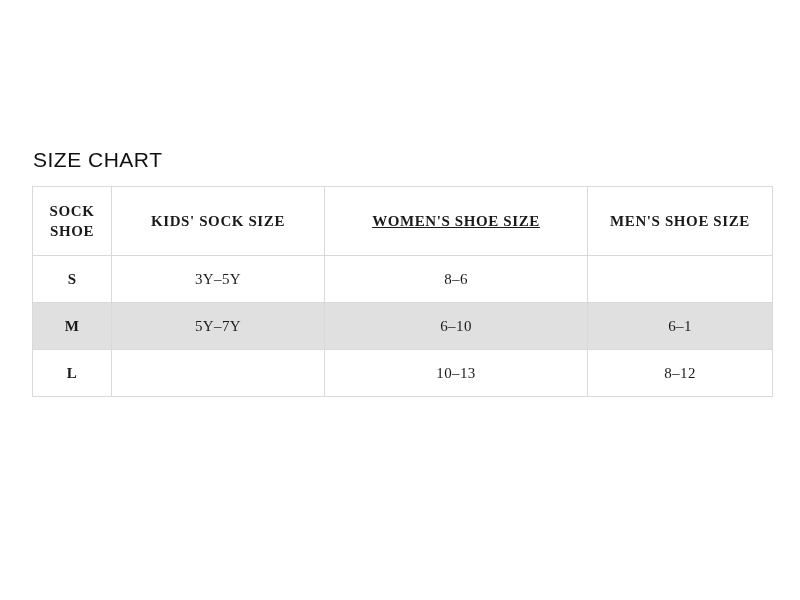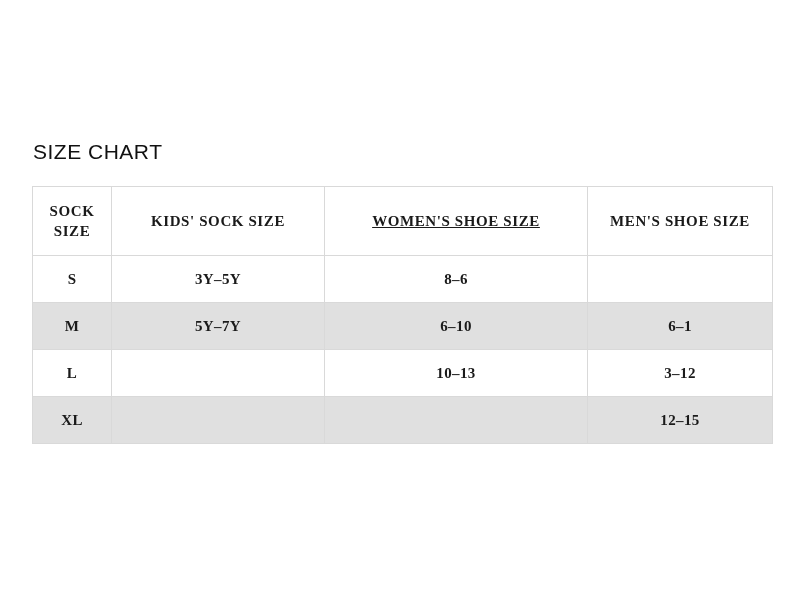--- a/index.html
+++ b/index.html
@@ -16,21 +16,21 @@
   }
   .page {
     position: relative;
     width: 800px;
     height: 600px;
     box-sizing: border-box;
   }
   .chart-title {
     position: absolute;
     left: 33px;
-    top: 140px;
+    top: 148px;
     font-family: "Liberation Sans", sans-serif;
     font-size: 21px;
     font-weight: 400;
     letter-spacing: 0.5px;
     color: #111111;
   }
   .size-table {
     position: absolute;
     left: 32px;
     top: 186px;
@@ -53,21 +53,21 @@
     letter-spacing: 0.6px;
     color: #1a1a1a;
     background: #ffffff;
   }
   .size-table thead th.col-sock {
     line-height: 1.35;
   }
   .size-table tbody td {
     height: 46px;
     font-size: 15px;
-    font-weight: 700;
+    font-weight: 400;
     letter-spacing: 0.4px;
     color: #1a1a1a;
   }
   .size-table tbody td.label {
     font-weight: 700;
   }
   .row-shaded td {
     background: #e0e0e0;
   }
   .row-plain td {
@@ -83,21 +83,21 @@
 
 <div class="page">
 
   <div class="chart-title">SIZE CHART</div>
 
   <table class="size-table">
     <thead>
       <tr>
         <th class="col-sock">
           <div>SOCK</div>
-          <div>SIZE</div>
+          <div>SHOE</div>
         </th>
         <th class="col-kids">KIDS' SOCK SIZE</th>
         <th class="col-women">WOMEN'S SHOE SIZE</th>
         <th class="col-men">MEN'S SHOE SIZE</th>
       </tr>
     </thead>
     <tbody>
       <tr class="row-plain">
         <td class="label">S</td>
         <td>3Y–5Y</td>
@@ -107,24 +107,18 @@
       <tr class="row-shaded">
         <td class="label">M</td>
         <td>5Y–7Y</td>
         <td>6–10</td>
         <td>6–1</td>
       </tr>
       <tr class="row-plain">
         <td class="label">L</td>
         <td></td>
         <td>10–13</td>
-        <td>3–12</td>
-      </tr>
-      <tr class="row-shaded">
-        <td class="label">XL</td>
-        <td></td>
-        <td></td>
-        <td>12–15</td>
+        <td>8–12</td>
       </tr>
     </tbody>
   </table>
 
 </div>
 
 </body></html>

